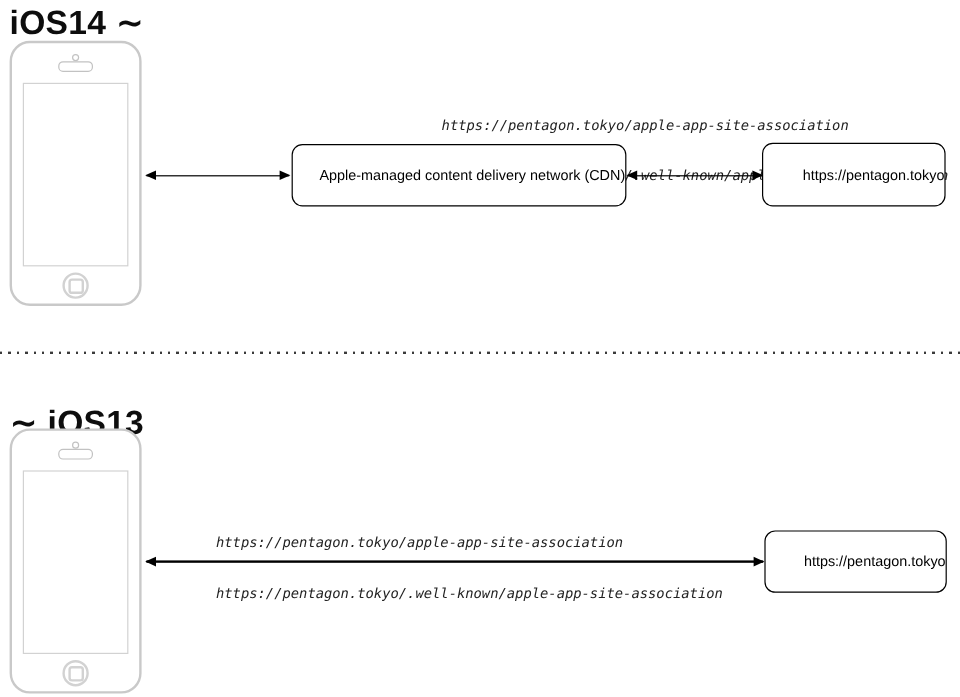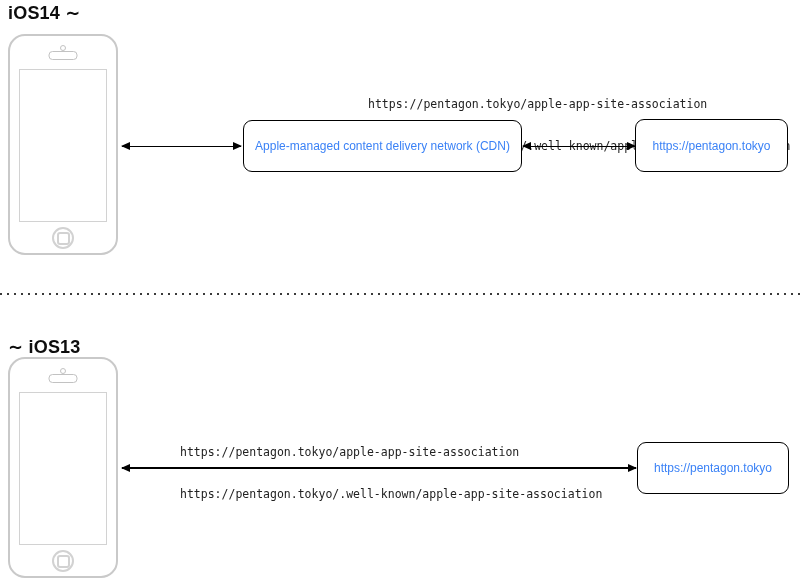--- a/index.html
+++ b/index.html
@@ -5,21 +5,21 @@
   html,body{margin:0;padding:0;}
   body{
     width:800px;height:581px;background:#ffffff;
     font-family:"Liberation Sans","DejaVu Sans",sans-serif;
     color:#111;overflow:hidden;
   }
   .canvas{position:relative;width:800px;height:581px;overflow:hidden;background:#fff;}
 
   .heading{
     position:absolute;margin:0;left:8px;
-    font-size:18px;font-weight:bold;color:#0d0d0d;letter-spacing:.2px;
+    font-size:28px;font-weight:bold;color:#0d0d0d;letter-spacing:.2px;
     white-space:pre;
   }
 
   
   .phone{
     position:absolute;width:110px;height:221px;
     border:2px solid #c9c9c9;border-radius:17px;background:#fff;
     box-sizing:border-box;
   }
   .phone .cam{
@@ -40,38 +40,38 @@
     display:flex;align-items:center;justify-content:center;box-sizing:border-box;
   }
   .phone .home-sq{
     width:9px;height:9px;border:2px solid #d2d2d2;border-radius:3px;display:block;
   }
 
   
   .box{
     position:absolute;box-sizing:border-box;background:#fff;
     border:1.5px solid #000;border-radius:9px;
-    display:flex;align-items:center;justify-content:center;
-    font-size:12px;color:#3b82f6;text-align:center;white-space:nowrap;
+    display:flex;align-items:center;justify-content:flex-end;
+    font-size:12px;color:#000000;text-align:center;white-space:nowrap;
   }
 
   
   .arrow{position:absolute;height:1.5px;background:#000;}
   .arrow::before,.arrow::after{
     content:"";position:absolute;top:-3.4px;width:0;height:0;
     border-top:4.2px solid transparent;border-bottom:4.2px solid transparent;
   }
   .arrow::before{left:-1px;border-right:9px solid #000;}
   .arrow::after{right:-1px;border-left:9px solid #000;}
 
   
   .urls{
     position:absolute;
     font-family:"DejaVu Sans Mono","Liberation Mono",monospace;
-    font-size:11.5px;line-height:14px;color:#222;white-space:pre;
+    font-size:11.5px;line-height:14px;color:#222;white-space:pre;font-style:italic;
   }
 
   
   .divider{
     position:absolute;left:0;top:293px;width:800px;height:2px;
     background:repeating-linear-gradient(to right,#3a3a3a 0 2px,transparent 2px 7px);
   }
 </style>
 </head>
 <body>

